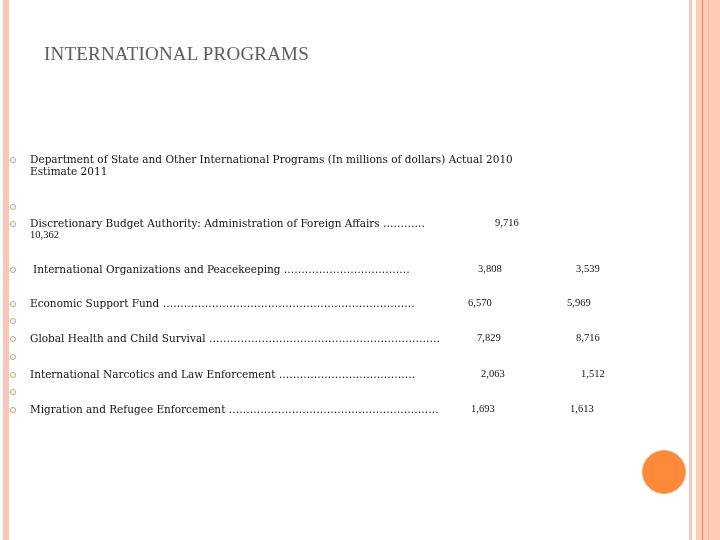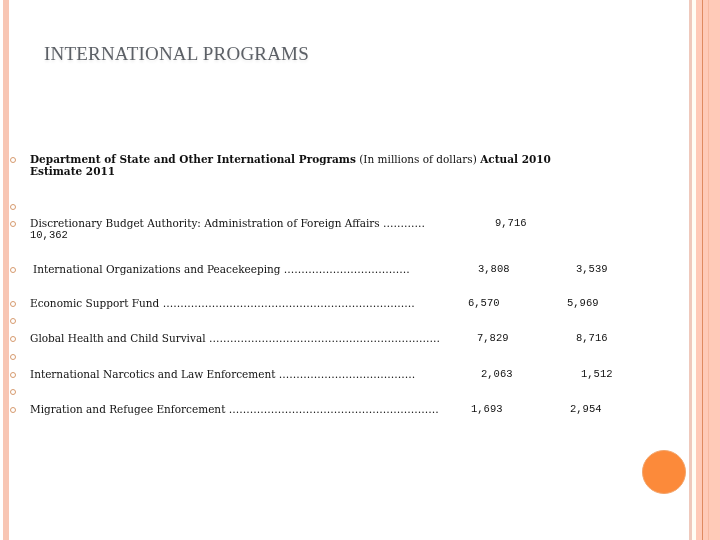--- a/index.html
+++ b/index.html
@@ -43,24 +43,24 @@
   .bullet {
     position: absolute; left: 10px;
     width: 4px; height: 4px; border-radius: 50%;
     border: 1px solid #d69a6e; background: transparent;
   }
   .txt {
     position: absolute;
     font-family: "DejaVu Serif", "Liberation Serif", serif;
     font-size: 10.5px; color: #111111; white-space: nowrap; line-height: 12px;
   }
-  .bold { font-weight: bold; }
+  .bold { font-weight: normal; }
   .num {
     position: absolute;
-    font-family: Liberation Mono, monospace;
+    font-family: Liberation Serif, serif;
     font-size: 10.5px; color: #111111; white-space: nowrap; line-height: 12px;
   }
   .dot-circle {
     position: absolute; left: 642px; top: 450px; width: 42px; height: 42px;
     border-radius: 50%; background: #fc8a3a; border: 1px solid #f3a46a;
   }
 </style>
 </head>
 <body>
 
@@ -130,15 +130,15 @@
 <div class="num" style="left:581px; top:368px">1,512</div>
 
 <div class="bullet" style="top:389px"></div>
 
 <div class="bullet" style="top:407px"></div>
 <div class="txt" style="left:30px; top:403px">
   <span>Migration and Refugee Enforcement</span>
   <span>……………………………………………………</span>
 </div>
 <div class="num" style="left:471px; top:403px">1,693</div>
-<div class="num" style="left:570px; top:403px">2,954</div>
+<div class="num" style="left:570px; top:403px">1,613</div>
 
 <div class="dot-circle"></div>
 
 </body></html>

